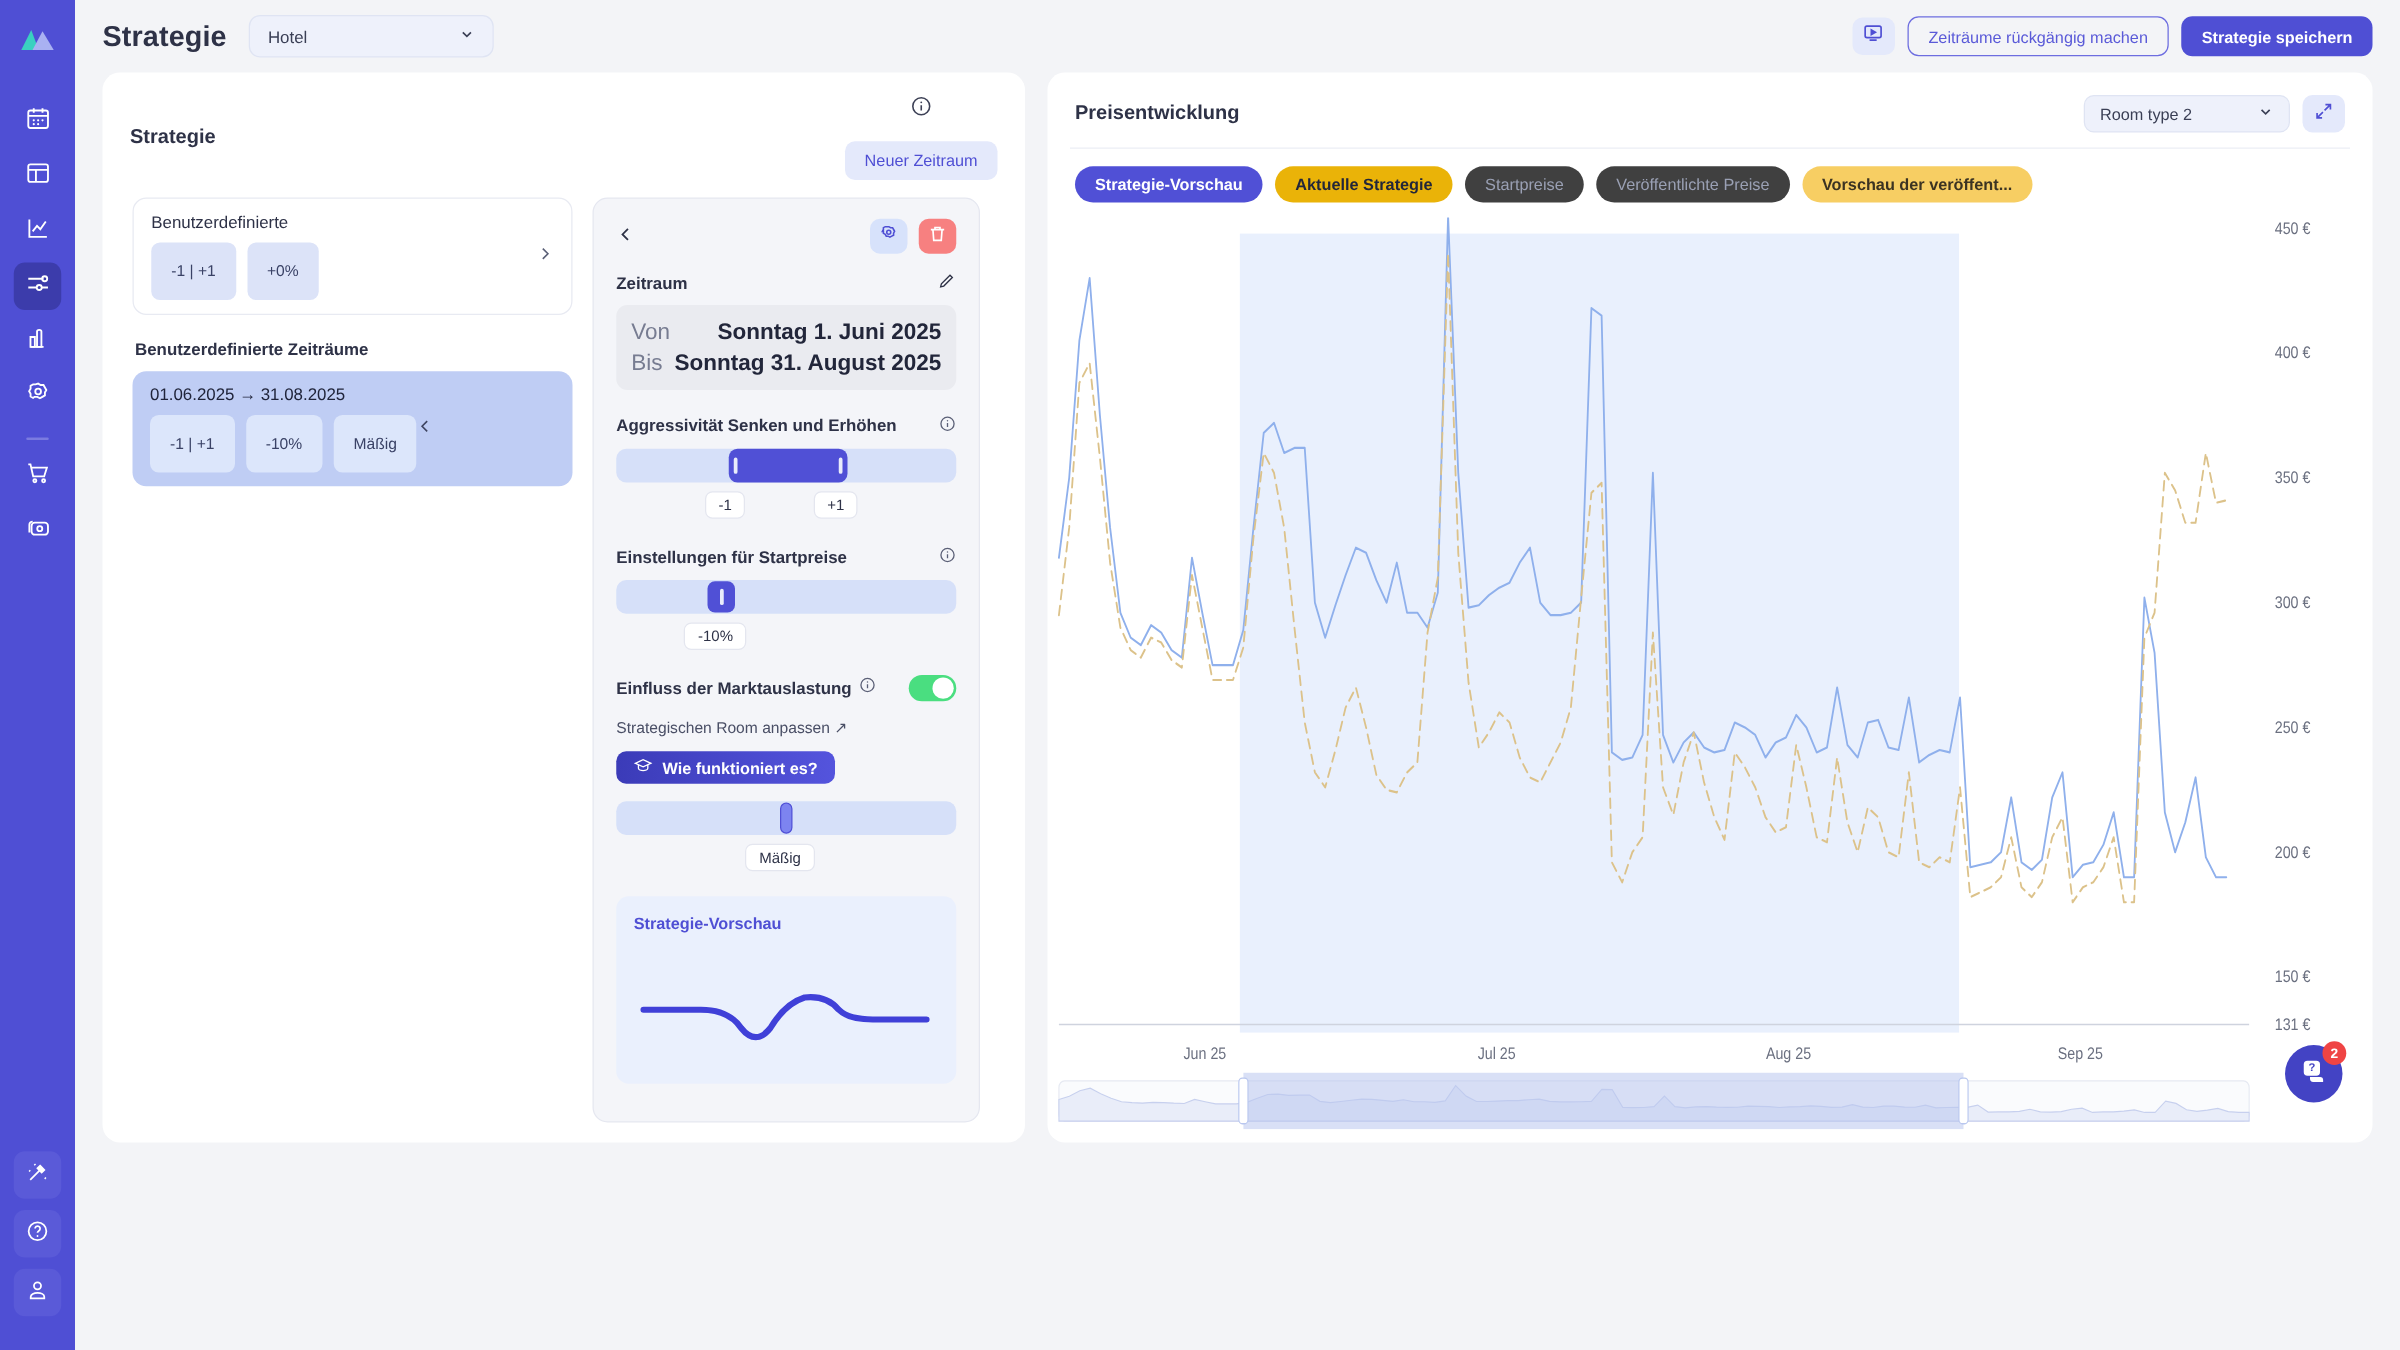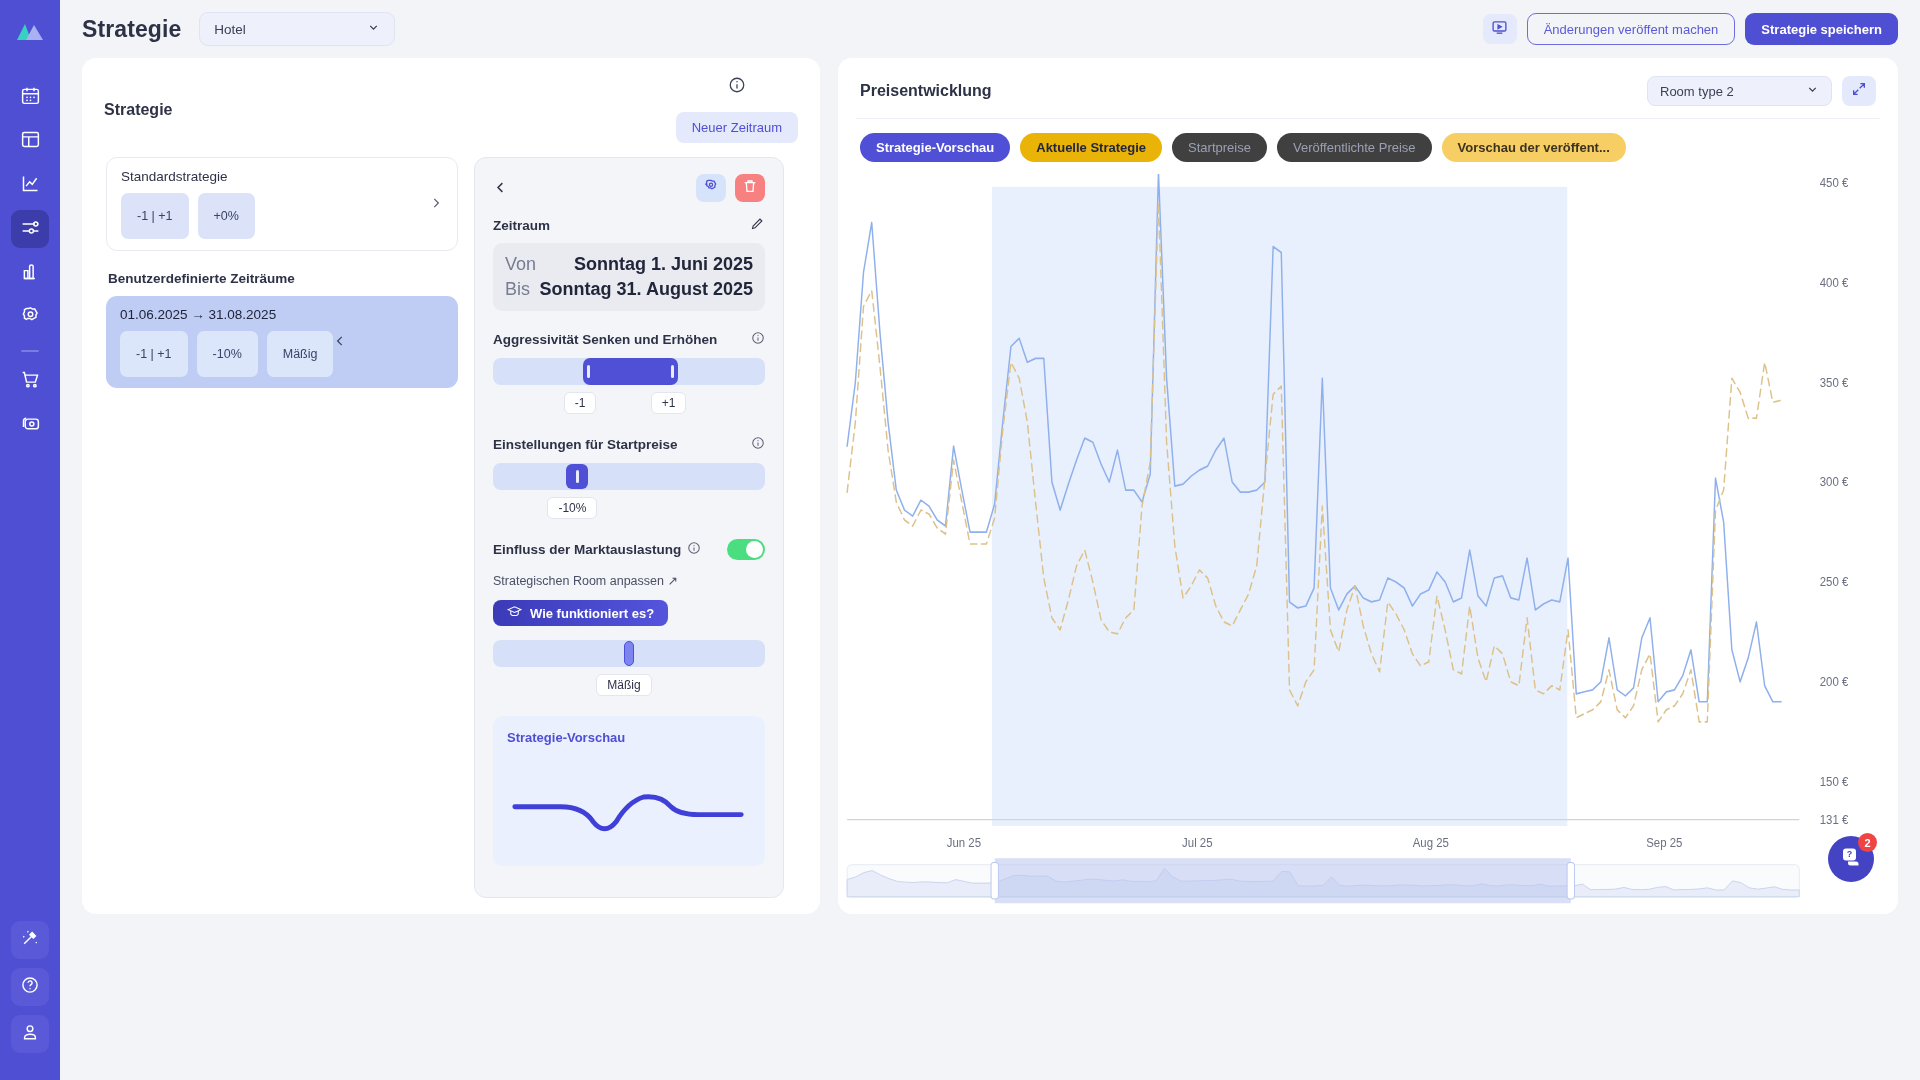--- a/index.html
+++ b/index.html
@@ -159,21 +159,21 @@
     margin-top: 18px; background: #eaf0fd; border-radius: 10px; padding: 14px 14px 0 14px; height: 150px;
   }
   .preview-title { font-size: 13px; font-weight: bold; color: #4f4fd4; }
 
   
   .chart-panel { flex: 1; height: 856px; display: flex; flex-direction: column; min-width: 0; }
   .cp-head { display: flex; align-items: center; padding: 18px 22px 12px 22px; }
   .cp-title { font-size: 16px; font-weight: bold; color: #2e3247; }
   .cp-head-right { margin-left: auto; display: flex; align-items: center; gap: 10px; }
   .room-select {
-    width: 185px; height: 30px; background: #eef1fb; border: 1px solid #dfe4f3; border-radius: 8px;
+    width: 165px; height: 30px; background: #eef1fb; border: 1px solid #dfe4f3; border-radius: 8px;
     display: flex; align-items: center; justify-content: space-between; padding: 0 12px;
     font-size: 13px; color: #3a3f55; cursor: pointer;
   }
   .divider { height: 1px; background: #eceef5; margin: 0 18px; }
   .tabs { display: flex; gap: 10px; padding: 14px 22px 6px 22px; }
   .tab {
     border-radius: 16px; font-size: 13px; padding: 7px 16px; cursor: pointer; white-space: nowrap;
   }
   .tab.primary { background: #5050d6; color: #fff; font-weight: bold; }
   .tab.secondary { background: #eab308; color: #22263a; font-weight: bold; }
@@ -339,21 +339,21 @@
       <div class="topbar-right">
         <div class="icon-btn">
           <span>
             <svg width="17" height="17" viewBox="0 0 24 24" fill="none" stroke="#4f4fd4" stroke-width="1.9">
                 <rect x="3" y="4" width="18" height="13" rx="2"></rect>
                 <path d="M10 8.5l4.5 2.5L10 13.5z" fill="#4f4fd4"></path>
                 <path d="M8 20h8"></path>
               </svg>
           </span>
         </div>
-        <button class="btn-outline">Änderungen veröffent machen</button>
+        <button class="btn-outline">Zeiträume rückgängig machen</button>
         <button class="btn-primary">Strategie speichern</button>
       </div>
     </header>
 
     <div class="content">
 
       <section class="panel strategy-panel">
         <div class="sp-head">
           <div class="sp-title">Strategie</div>
           <div class="sp-head-right">
@@ -367,21 +367,21 @@
             <div class="btn-soft">Neuer Zeitraum</div>
           </div>
         </div>
 
         <div class="sp-body">
 
           <div class="sp-list">
 
             <div class="strat-card">
               <div class="labels">
-                <div class="strat-name">Standardstrategie</div>
+                <div class="strat-name">Benutzerdefinierte</div>
                 <div class="chip-row">
                   <span class="chip">-1 | +1</span>
                   <span class="chip">+0%</span>
                 </div>
               </div>
               <span class="caret">
                 <svg width="14" height="14" viewBox="0 0 24 24" fill="none" stroke="#5b6077" stroke-width="2.2">
                     <path d="M9 5l7 7-7 7"></path>
                   </svg>
               </span>

